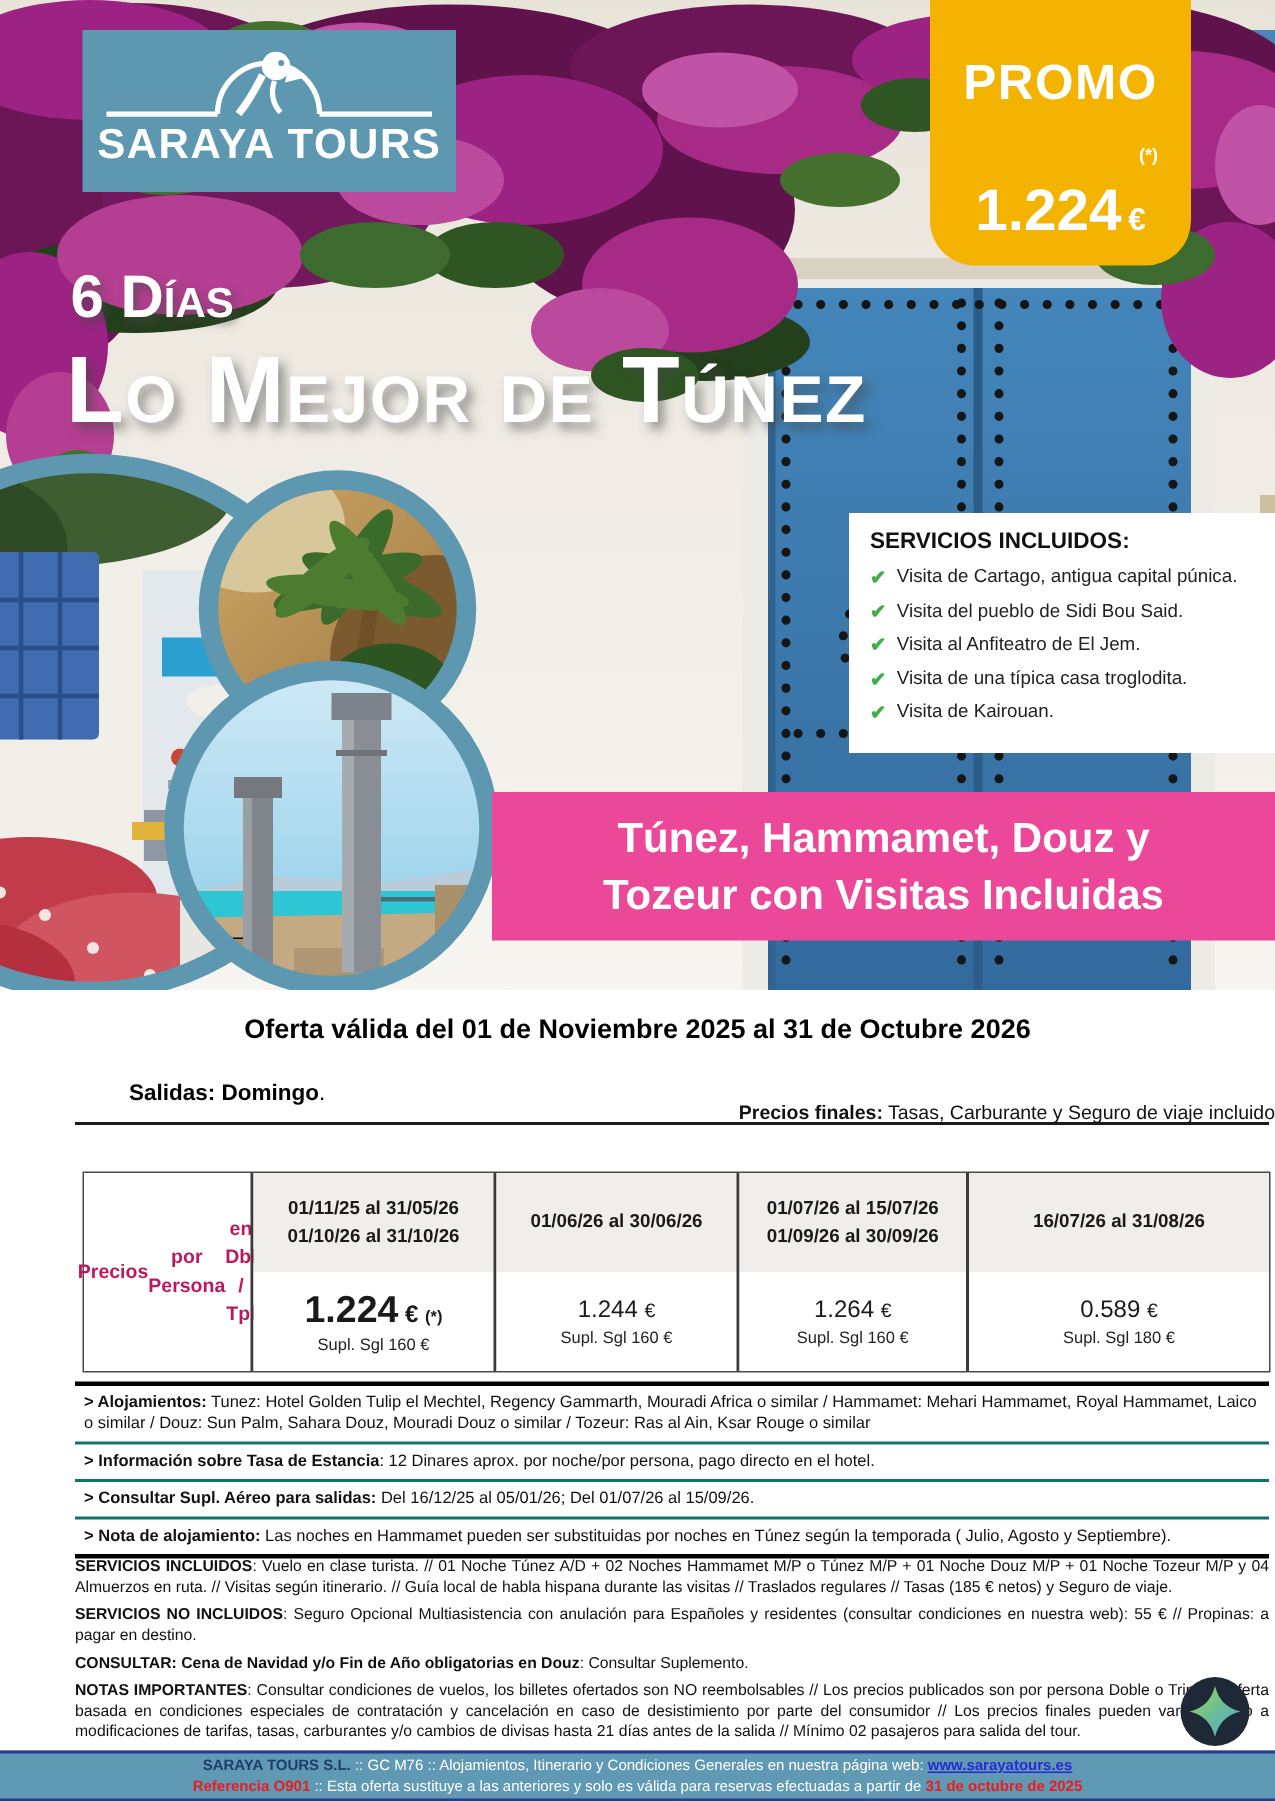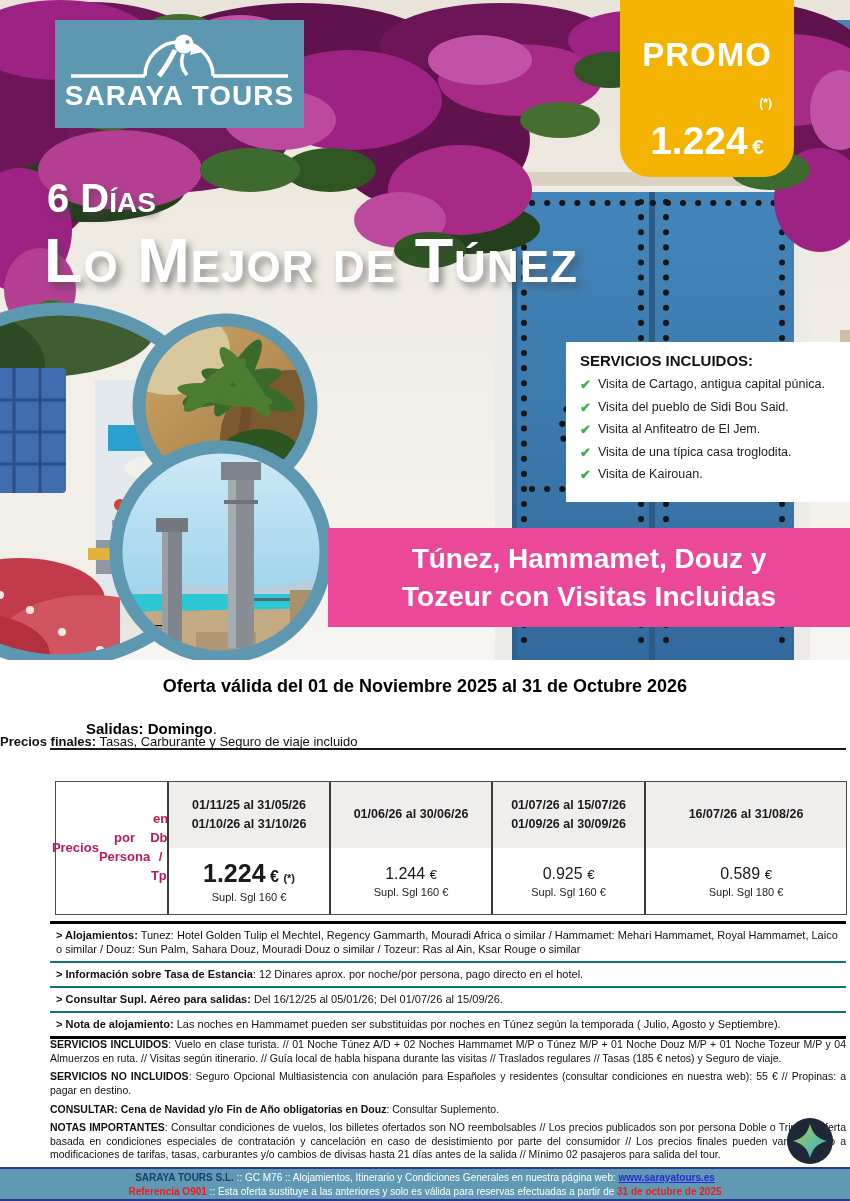--- a/index.html
+++ b/index.html
@@ -40,21 +40,21 @@
   .red-banner { position:absolute; left:328px; top:528px; width:522px; height:99px; background:#ec4899;
                 color:#fff; font-weight:bold; font-size:28px; text-align:center;
                 display:flex; flex-direction:column; justify-content:center; line-height:1.33; }
 
   
   .validity { position:absolute; left:0; top:676px; width:850px; text-align:center;
               font-size:18px; font-weight:bold; color:#000; }
   .salidas { position:absolute; left:57px; top:720px; font-size:15px; color:#000;margin-left:29px; }
   .salidas .b { font-weight:bold; }
   .sep-salidas { position:absolute; left:50px; top:748px; width:796px; border-top:2px solid #1a1a1a; }
-  .prices-note { position:absolute; left:0; top:734px; width:850px; text-align:left; font-size:13px; color:#111; }
+  .prices-note { position:absolute; left:0; top:734px; width:850px; text-align:right; font-size:13px; color:#111; }
   .prices-note .b { font-weight:bold; }
 
   
   .ptable { position:absolute; left:55px; top:781px; display:grid;
             grid-template-columns:111px 162px 162px 153px 202px;
             border:1px solid #4a4a4a; }
   .pt-label { display:flex; justify-content:center; align-items:center;
               font-size:13px; font-weight:bold; line-height:1.45; color:#be185d; height:132px;
               background:#fff; text-align:center; }
   .pt-col { border-left:2px solid #3a3a3a; }
@@ -392,21 +392,21 @@
       </div>
     </div>
 
     <div class="pt-col">
       <div class="pt-head">
         <div>01/07/26 al 15/07/26</div>
         <div>01/09/26 al 30/09/26</div>
       </div>
       <div class="pt-body">
         <div class="pt-price">
-          <span class="pt-amount">0.925</span>
+          <span class="pt-amount">1.264</span>
           <span class="pt-cur">€</span>
         </div>
         <div class="pt-supl">Supl. Sgl 160 €</div>
       </div>
     </div>
 
     <div class="pt-col">
       <div class="pt-head">
         <div>16/07/26 al 31/08/26</div>
         <div></div>

